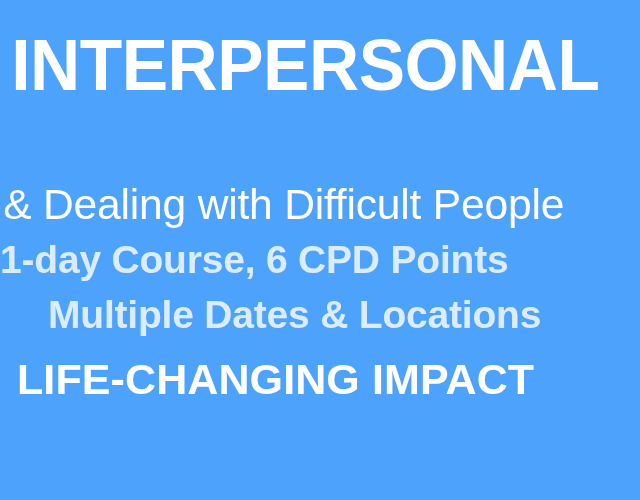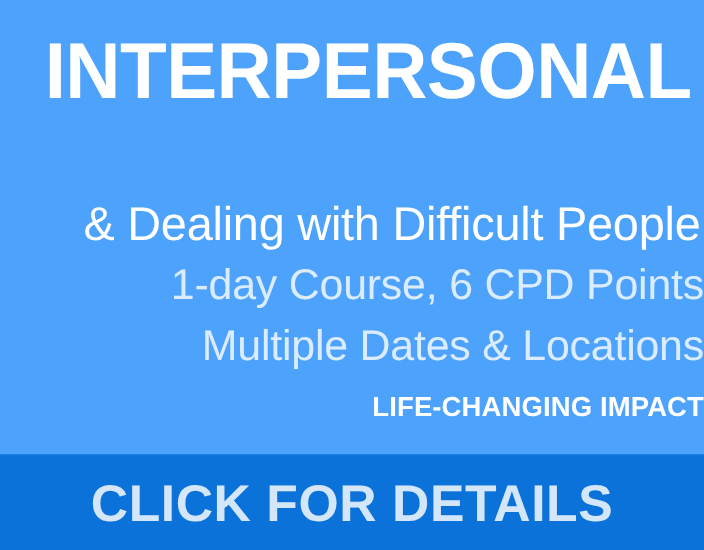--- a/index.html
+++ b/index.html
@@ -22,21 +22,21 @@
 
   
   .content {
     position: absolute;
     left: 0;
     top: 0;
     width: 640px;
     height: 413px;
     box-sizing: border-box;
     padding: 0 8px;
-    text-align: right;
+    text-align: left;
   }
 
   .headline-1,
   .headline-2 {
     color: #ffffff;
     font-weight: 600;
     letter-spacing: -0.5px;
     line-height: 1;
     white-space: nowrap;
     transform-origin: center center;
@@ -68,44 +68,45 @@
     font-size: 43px;
     font-weight: 300;
     line-height: 1;
     letter-spacing: -0.2px;
     white-space: nowrap;
     transform: scaleX(0.99);
   }
 
   .detail-line {
     position: absolute;
-    left: 16px;
+    left: 0;
     right: 0;
     color: rgba(255, 255, 255, 0.80);
     font-size: 39px;
-    font-weight: 400;
+    font-weight: 700;
     line-height: 1;
     letter-spacing: -0.2px;
     white-space: nowrap;
   }
 
   .detail-line.line-1 { top: 240px; }
   .detail-line.line-2 { top: 295px; margin-left: 48px; }
 
   .impact {
     position: absolute;
     left: 0;
     right: 0;
     top: 358px;
     color: #ffffff;
-    font-size: 25px;
+    font-size: 43px;
     font-weight: 600;
     line-height: 1;
     letter-spacing: 0.1px;
     white-space: nowrap;
+    padding-left: 17px;
   }
 
   
   .cta-bar {
     position: absolute;
     left: 0;
     bottom: 0;
     width: 640px;
     height: 87px;
     background: #0a72d9;
@@ -138,17 +139,14 @@
     <div class="subhead">&amp; Dealing with Difficult People</div>
 
     <div class="detail-line line-1">1-day Course, 6 CPD Points</div>
 
     <div class="detail-line line-2">Multiple Dates &amp; Locations</div>
 
     <div class="impact">LIFE-CHANGING IMPACT</div>
 
   </div>
 
-  <div class="cta-bar">
-    <span class="cta-label">CLICK FOR DETAILS</span>
-  </div>
 
 </div>
 
 </body></html>

